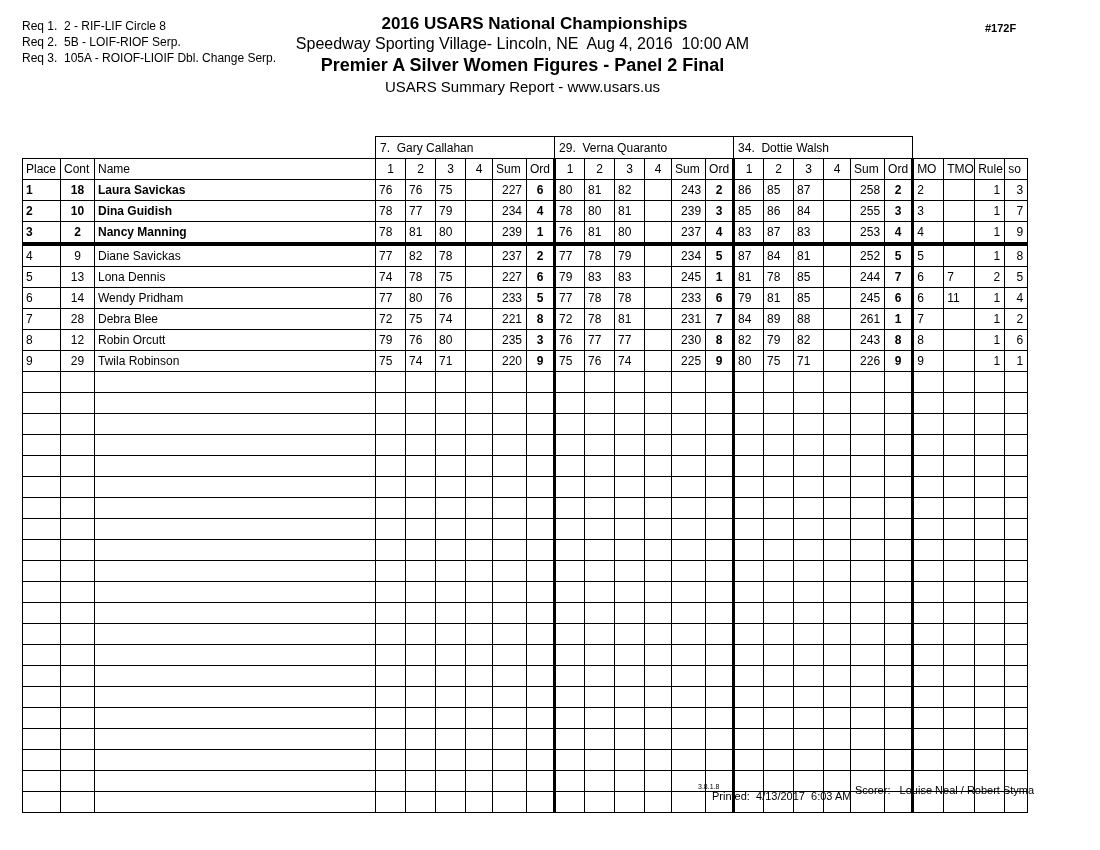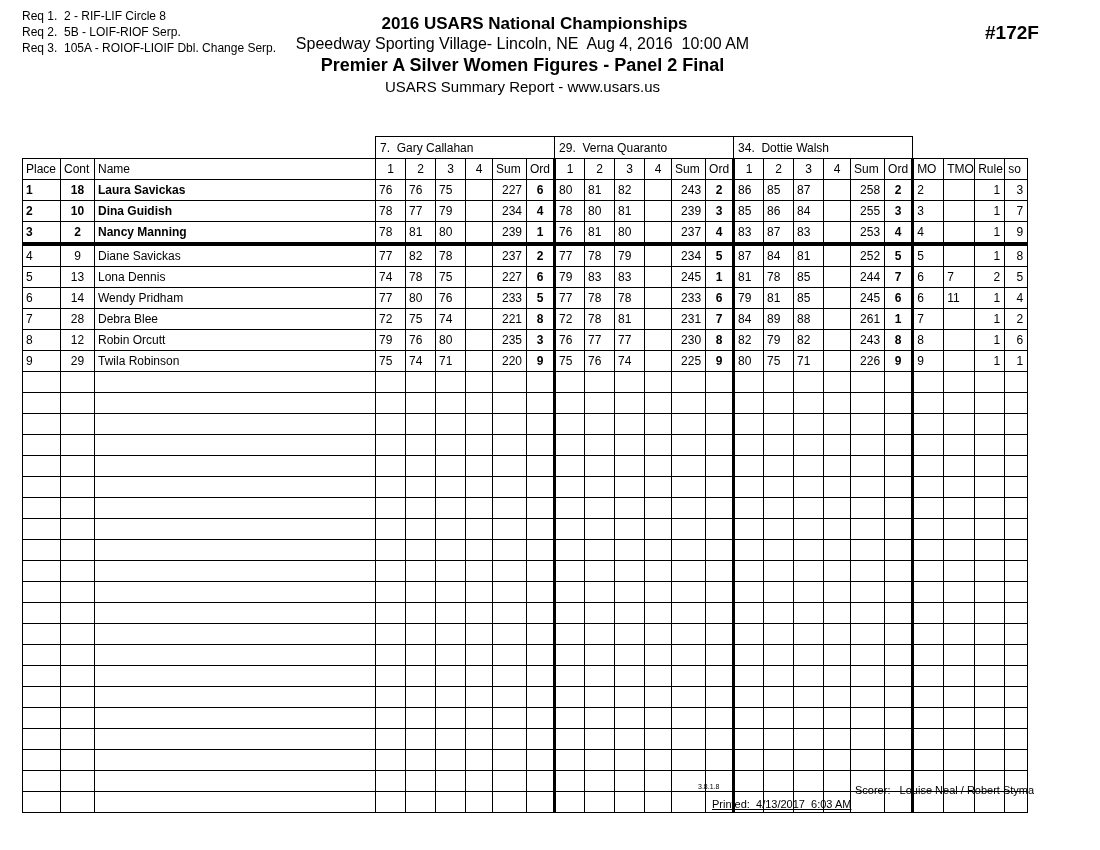--- a/index.html
+++ b/index.html
@@ -1,49 +1,49 @@
 <!DOCTYPE html>
 <html><head>
 <meta charset="utf-8">
 <style>
   html,body{margin:0;padding:0;}
   body{
     width:1100px;height:850px;background:#ffffff;color:#000;
     font-family:"Liberation Sans",sans-serif;position:relative;overflow:hidden;
   }
-  .reqs{position:absolute;left:22px;top:8px;font-size:12px;line-height:16px;}
+  .reqs{position:absolute;left:22px;top:18px;font-size:12px;line-height:16px;}
   .reqs div{white-space:pre;}
   .titles{position:absolute;left:0;top:14px;width:1045px;text-align:center;}
   .titles div{white-space:pre;}
   .t-champ{font-size:17px;font-weight:bold;line-height:20px;padding-left:24px;}
   .t-venue{font-size:16px;line-height:20px;}
   .t-event{font-size:18px;font-weight:bold;line-height:23px;}
   .t-report{font-size:15px;line-height:20px;}
-  .evt-num{position:absolute;left:985px;top:22px;font-size:19px;font-weight:bold;text-align:center;}
+  .evt-num{position:absolute;left:985px;top:22px;font-size:11px;font-weight:bold;text-align:center;}
 
   .tablewrap{position:absolute;left:22px;top:136px;}
   table{border-collapse:collapse;table-layout:fixed;width:1005px;}
   td{
     border:1px solid #000;height:20px;padding:0 0 0 3px;
     font-size:12px;white-space:nowrap;overflow:hidden;vertical-align:middle;
   }
   tr.judge-row td{height:21px;}
   td.nob{border:none;}
   td.judge-label{padding-left:4px;white-space:pre;}
   td.c-center{text-align:center;padding:0;}
   td.c-right{text-align:right;padding:0 4px 0 0;}
   td.ord{font-weight:bold;text-align:center;padding:0;}
   td.bold{font-weight:bold;}
   td.tL{border-left:3px solid #000;}
   tr.tB td{border-bottom:4px solid #000;}
 
   .footer{position:absolute;top:783px;left:0;width:1100px;font-size:11px;}
   .footer span{white-space:pre;position:absolute;}
   .f-ver{left:698px;top:0;font-size:7px;}
-  .f-printed{left:712px;top:15px;text-decoration:underline;}
+  .f-printed{left:712px;top:7px;}
   .f-scorer{left:855px;top:1px;}
 </style>
 </head>
 <body>
 
 <div class="reqs">
   <div>Req 1.  2 - RIF-LIF Circle 8</div>
   <div>Req 2.  5B - LOIF-RIOF Serp.</div>
   <div>Req 3.  105A - ROIOF-LIOIF Dbl. Change Serp.</div>
 </div>

